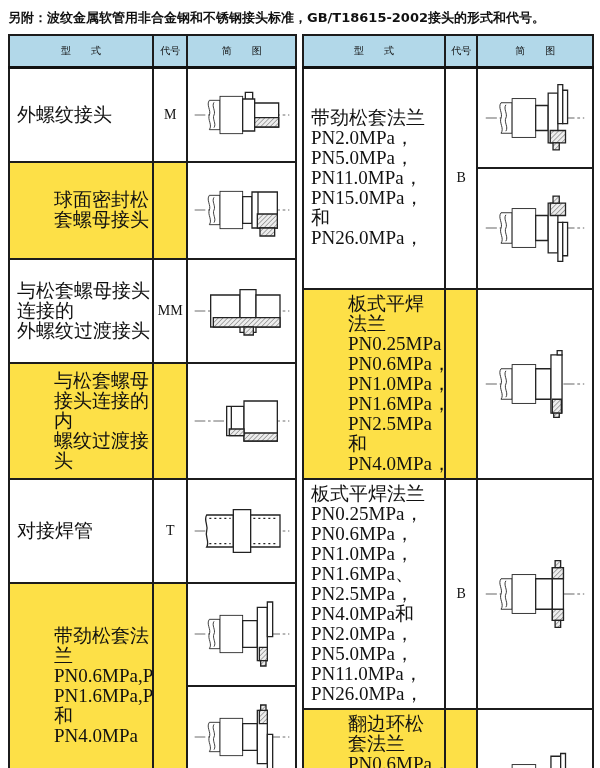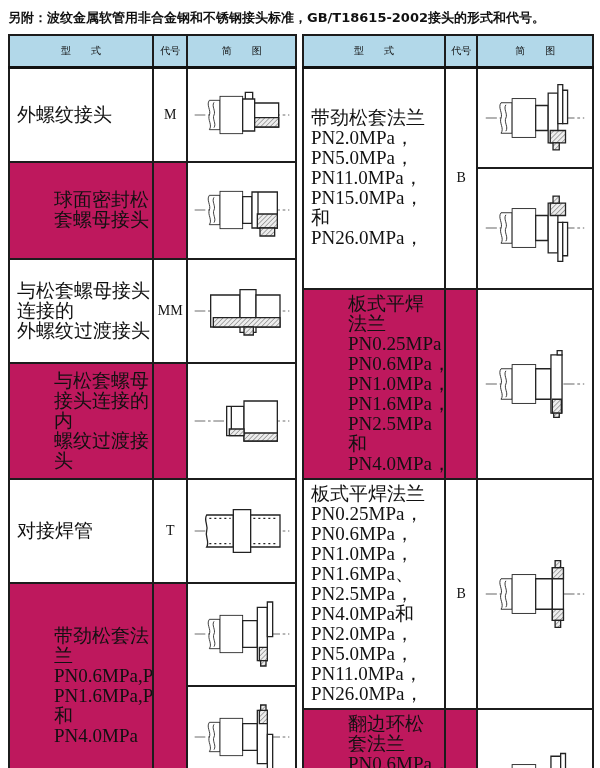--- a/index.html
+++ b/index.html
@@ -16,21 +16,21 @@
   td,th { border:2px solid #1c1c1c; overflow:hidden; }
   th {
     background:#b2d8e9; font-size:10px; font-weight:normal;
     height:28px; border-bottom:3px solid #111; text-align:center;
   }
   .type-cell {
     font-size:19px; padding:4px 2px 4px 7px; white-space:pre-line;
     line-height:20px; vertical-align:middle; background:#fff;
   }
   .code-cell { text-align:center; font-size:14px; vertical-align:middle; background:#fff; }
-  .hl { background:#be185d;padding-left:44px; }
+  .hl { background:#fde047;padding-left:44px; }
   .diag-cell { background:#fff; text-align:center; vertical-align:middle; padding:2px; }
   svg.diag { display:block; margin:0 auto; }
   svg.diag * { vector-effect:non-scaling-stroke; }
 </style>
 </head>
 <body>
 
 <svg width="0" height="0" style="position:absolute" aria-hidden="true">
   <defs>
     <pattern id="hatch" width="5" height="5" patternUnits="userSpaceOnUse" patternTransform="rotate(45)">

